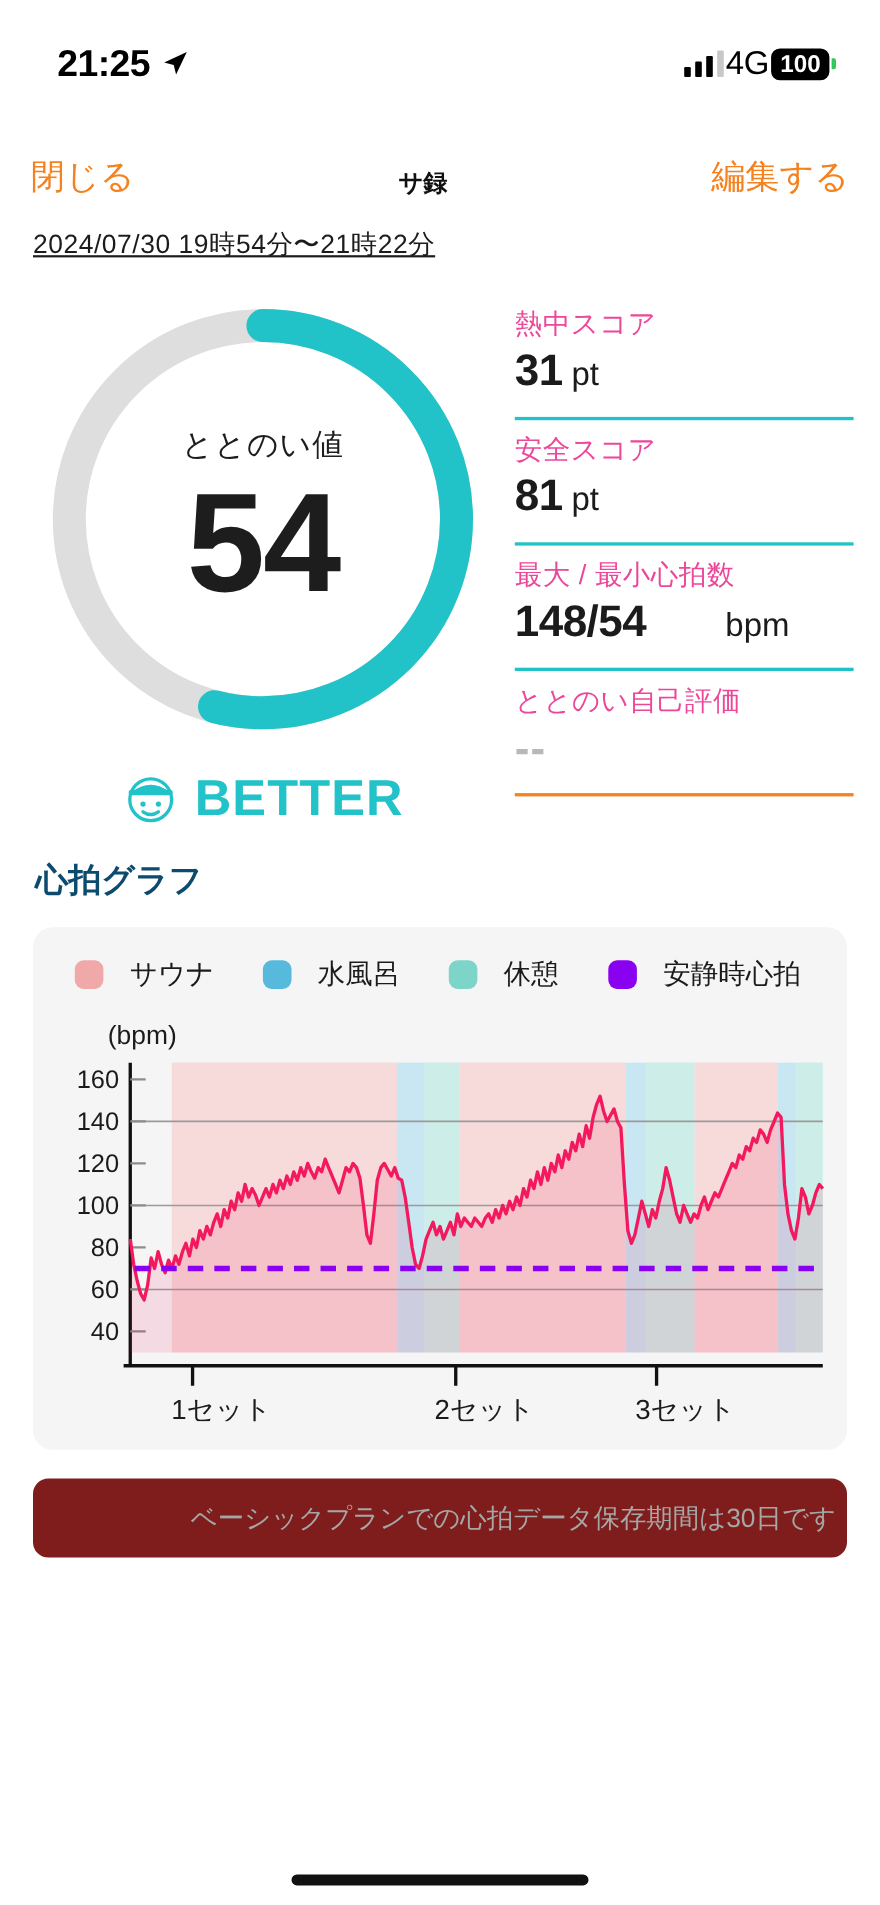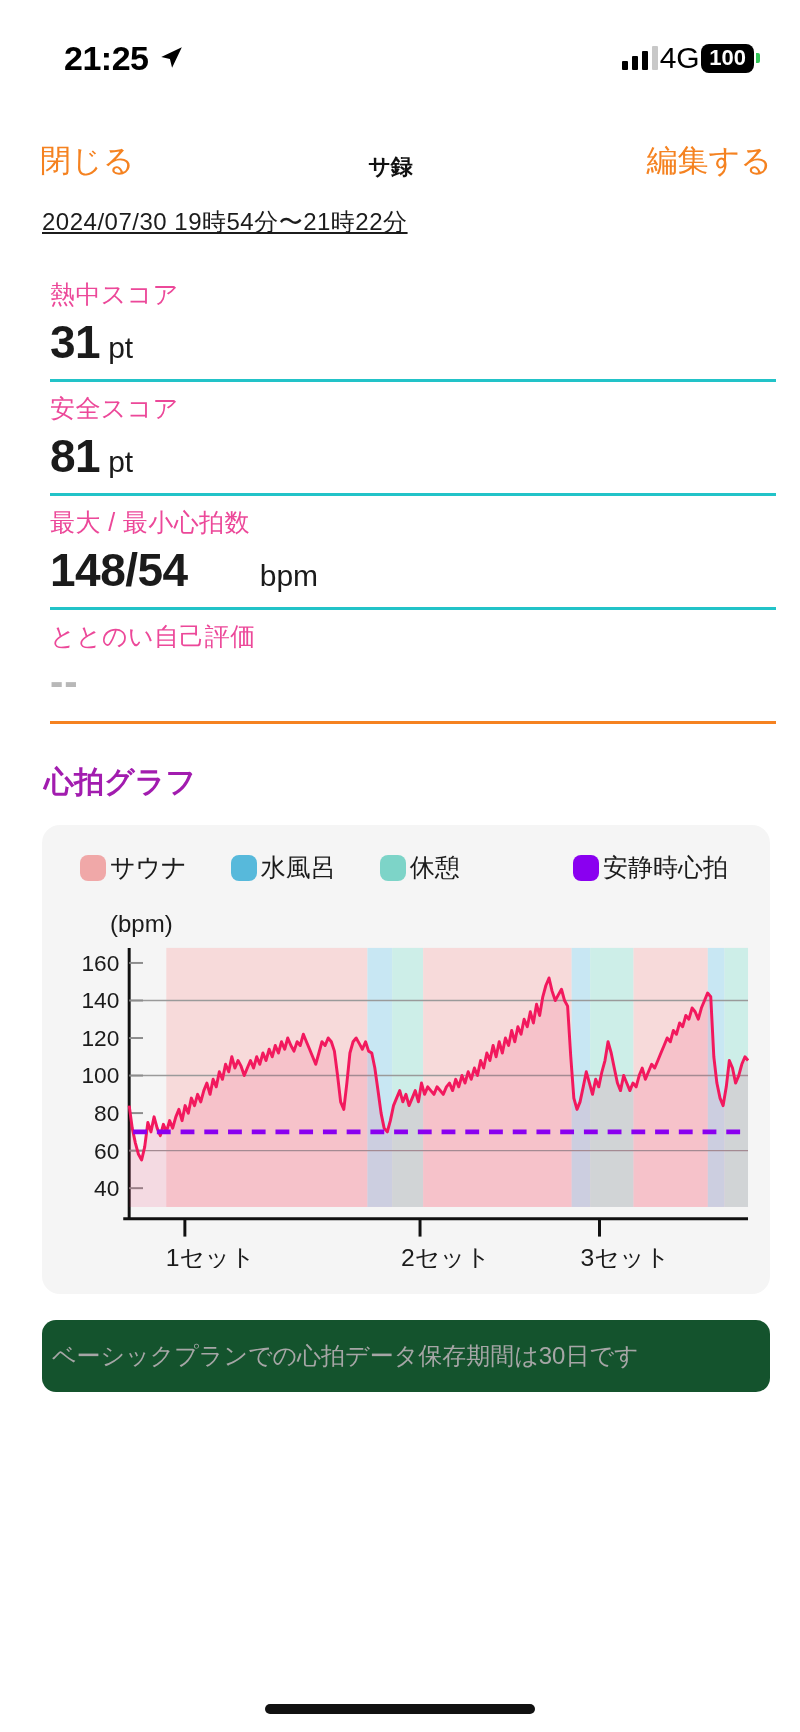--- a/index.html
+++ b/index.html
@@ -2,21 +2,21 @@
 <html><head>
 <meta charset="utf-8">
 <style>
   * { box-sizing: border-box; margin: 0; padding: 0; }
   html, body {
     width: 800px; height: 1732px;
     background: #ffffff;
     font-family: "Liberation Sans", "DejaVu Sans", sans-serif;
     -webkit-font-smoothing: antialiased;
   }
-  .phone { position: relative; width: 800px; height: 1732px; overflow: hidden; background:#fff;padding-left:12px; }
+  .phone { position: relative; width: 800px; height: 1732px; overflow: hidden; background:#fff; }
 
   
   .statusbar {
     height: 96px; display: flex; align-items: center;
     justify-content: space-between; padding: 20px 46px 0 52px;
   }
   .sb-left { display: flex; align-items: center; gap: 10px; }
   .sb-time { font-size: 34px; font-weight: 700; letter-spacing: -0.5px; color: #000; }
   .loc-arrow { width: 26px; height: 26px; display:block; }
   .sb-right { display: flex; align-items: center; gap: 2px; justify-content: flex-end; }
@@ -66,46 +66,46 @@
   .better-text { font-size: 46px; font-weight: 600; color: #22c3c8; letter-spacing: 1px; }
 
   
   .stats-col { flex: 1; padding-left: 14px; padding-top: 6px; }
   .stat { margin-bottom: 10px; }
   .stat-label { font-size: 25px; color: #ec4899; letter-spacing: 0.4px; }
   .stat-valrow {
     display: flex; align-items: baseline; flex-wrap: wrap;
     margin-top: 4px; min-height: 54px;
   }
-  .stat-num { font-size: 46px; font-weight: 700; color: #1b1b1b; letter-spacing: -0.5px; }
+  .stat-num { font-size: 40px; font-weight: 700; color: #1b1b1b; letter-spacing: -0.5px; }
   .stat-unit { font-size: 30px; color: #1b1b1b; margin-left: 8px; }
   .stat-hr .stat-num { max-width: 190px; }
   .stat-hr .stat-unit { margin-left: 72px; }
   .rule { height: 3px; background: #22c3c8; margin-top: 10px; }
   .rule.orange { background: #f58220; }
   .stat-dash { font-size: 40px; font-weight: 700; color: #b8b8b8; letter-spacing: 1px; line-height: 1.2; }
 
   
-  .chart-head { font-size: 30px; font-weight: 700; color: #a21caf; padding: 28px 30px 0 32px; }
+  .chart-head { font-size: 30px; font-weight: 700; color: #0c4a6e; padding: 28px 30px 0 32px; }
   .chart-card {
     margin: 22px 30px 0 30px; background: #f5f5f5; border-radius: 18px;
     padding: 26px 20px 26px 16px;
   }
   .legend { display: flex; align-items: center; padding: 0 16px 0 22px; }
-  .legend-item { display: flex; align-items: center; gap: 4px; margin-right: 44px; }
+  .legend-item { display: flex; align-items: center; gap: 24px; margin-right: 44px; }
   .legend-item.right { margin-left: auto; margin-right: 6px; align-items: center; }
   .sw { width: 26px; height: 26px; border-radius: 8px; display: block; }
   .legend-label { font-size: 25px; color: #1b1b1b; }
   .unit-label { font-size: 24px; color: #1b1b1b; padding: 26px 0 4px 52px; }
   .plot { position: relative; }
   .plot svg { display: block; width: 100%; }
 
   .chart-note {
-    margin: 26px 30px 0 30px; background: #14532d; border-radius: 14px;
-    text-align: left; font-size: 24px; color: #a6a6a6; padding: 20px 10px;
+    margin: 26px 30px 0 30px; background: #7f1d1d; border-radius: 14px;
+    text-align: right; font-size: 24px; color: #a6a6a6; padding: 20px 10px;
   }
 
   .home-indicator {
     position: absolute; bottom: 18px; left: 50%; transform: translateX(-50%);
     width: 270px; height: 10px; border-radius: 5px; background: #111;
   }
 </style>
 </head>
 <body>
 
@@ -135,20 +135,43 @@
     <span class="nav-title">サ録</span>
     <span class="nav-btn">編集する</span>
   </div>
 
   <div class="info">
     <div class="info-date">2024/07/30 19時54分〜21時22分</div>
   </div>
 
   <div class="score-area">
 
+    <div class="ring-col">
+      <div class="ring-wrap">
+        <svg viewBox="0 0 200 200" width="400" height="400">
+          <circle cx="100" cy="100" r="88" fill="none" stroke="#dedede" stroke-width="15" stroke-linecap="round"></circle>
+          <circle id="ring-arc" cx="100" cy="100" r="88" fill="none" stroke="#22c3c8" stroke-width="15" stroke-linecap="round" transform="rotate(-90 100 100)" stroke-dasharray="298.57696579717395 552.9203070318035"></circle>
+        </svg>
+        <div class="ring-center">
+          <div class="ring-label">ととのい値</div>
+          <div class="ring-value">54</div>
+        </div>
+      </div>
+      <div class="better-row">
+        <svg class="better-badge" viewBox="0 0 52 52">
+          <circle cx="26" cy="28" r="19" fill="none" stroke="#22c3c8" stroke-width="3"></circle>
+          <path d="M9 21 q17 -13 34 0 z" fill="#22c3c8"></path>
+          <rect x="6" y="19" width="40" height="5" rx="2.5" fill="#22c3c8"></rect>
+          <circle cx="19" cy="32" r="2.4" fill="#22c3c8"></circle>
+          <circle cx="33" cy="32" r="2.4" fill="#22c3c8"></circle>
+          <path d="M19 39 q7 5 14 0" fill="none" stroke="#22c3c8" stroke-width="3" stroke-linecap="round"></path>
+        </svg>
+        <span class="better-text">BETTER</span>
+      </div>
+    </div>
 
     <div class="stats-col">
 
       <div class="stat">
         <div class="stat-label">熱中スコア</div>
         <div class="stat-valrow">
           <span class="stat-num">31</span>
           <span class="stat-unit">pt</span>
         </div>
         <div class="rule"></div>

